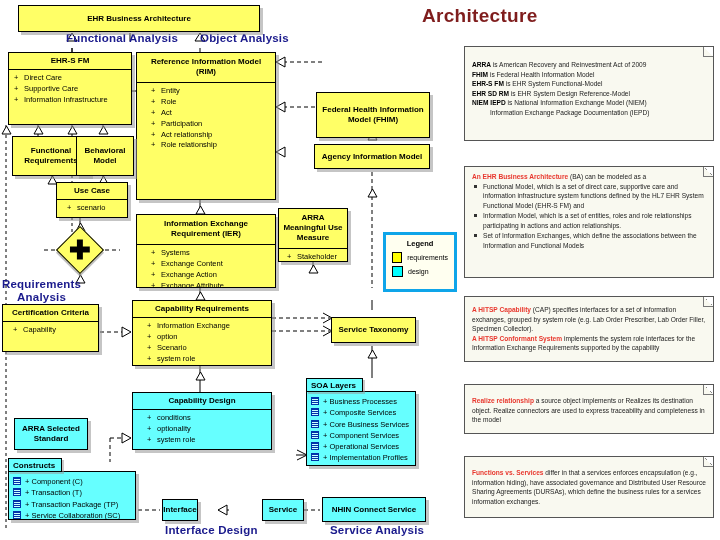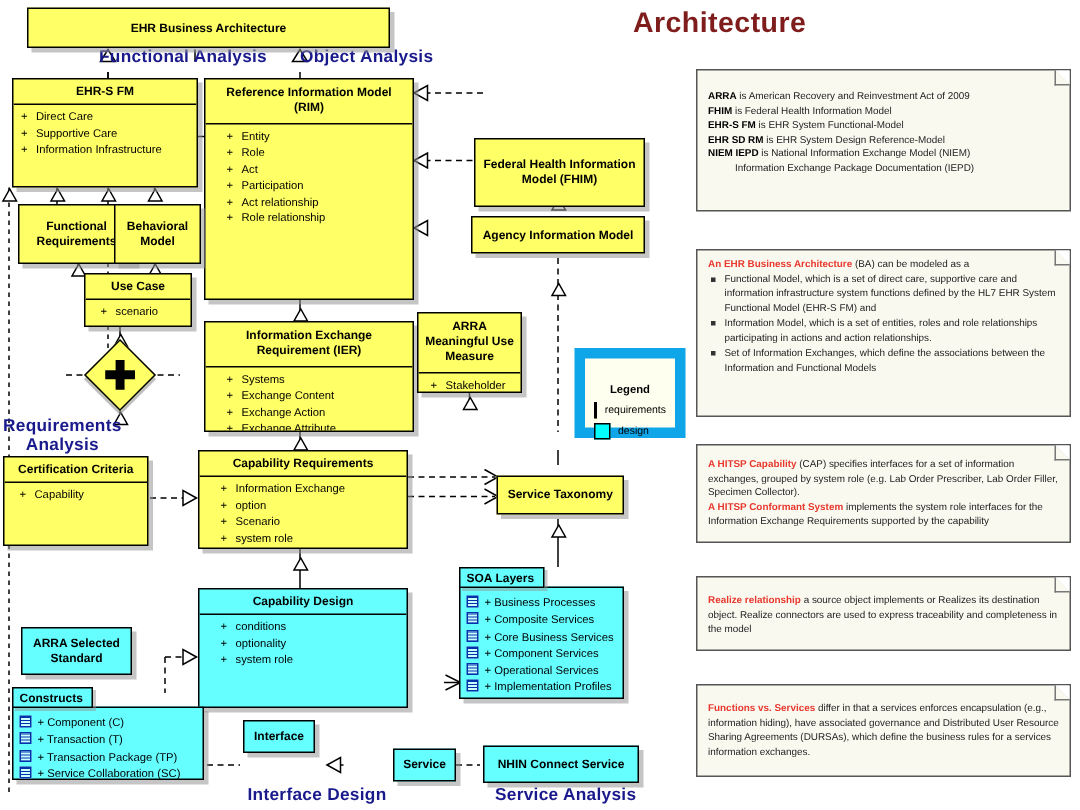--- a/index.html
+++ b/index.html
@@ -126,22 +126,22 @@
     color:#7f1d1d;
     font-weight:bold;
     font-size:19px;
     letter-spacing:.3px;
   }
 
   
   #legend {
     position:absolute;
     background:#fffff0;
-    border:7px solid #0ea5e9;
-    padding:16px 6px;
+    border:3px solid #0ea5e9;
+    padding:4px 6px;
   }
   #legend .ltitle { font-size:7.5px; font-weight:bold; text-align:center; margin-bottom:4px; }
   #legend .lrow { display:flex; align-items:center; gap:5px; margin-bottom:3px; font-size:7px; }
   #legend .sw { width:11px; height:11px; border:1px solid #000; }
 
   
   #junction {
     position:absolute;
     width:34px; height:34px;
     background:#ffff66;
@@ -376,21 +376,21 @@
     </div>
   </div>
 
   <div class="uml req split" style="left:278px; top:208px; width:70px; height:54px;">
     <div class="hdr" style="padding:4px 4px 5px 4px;">ARRA Meaningful Use Measure</div>
     <div class="body" style="padding-left:8px;">
       <div class="attr">Stakeholder</div>
     </div>
   </div>
 
-  <div class="uml req split" style="left:2px; top:304px; width:97px; height:60px;">
+  <div class="uml req split" style="left:2px; top:304px; width:97px; height:48px;">
     <div class="hdr">Certification Criteria</div>
     <div class="body" style="padding-left:10px;">
       <div class="attr">Capability</div>
     </div>
   </div>
 
   <div class="uml req split" style="left:132px; top:300px; width:140px; height:66px;">
     <div class="hdr">Capability Requirements</div>
     <div class="body" style="padding-left:14px;">
       <div class="attr">Information Exchange</div>
@@ -401,30 +401,30 @@
   </div>
 
   <div class="uml req simple" style="left:331px; top:317px; width:85px; height:26px;">
     <div class="hdr">Service Taxonomy</div>
   </div>
 
   <div class="uml des simple" style="left:14px; top:400px; width:74px; height:32px;margin-top:18px;">
     <div class="hdr">ARRA Selected Standard</div>
   </div>
 
-  <div class="uml des split" style="left:132px; top:392px; width:140px; height:80px;">
+  <div class="uml des split" style="left:132px; top:392px; width:140px; height:58px;">
     <div class="hdr">Capability Design</div>
     <div class="body" style="padding-left:14px;">
       <div class="attr">conditions</div>
       <div class="attr">optionality</div>
       <div class="attr">system role</div>
     </div>
   </div>
 
-  <div class="uml des simple" style="left:162px; top:480px; width:48px; height:22px;">
+  <div class="uml des simple" style="left:162px; top:499px; width:36px; height:22px;">
     <div class="hdr">Interface</div>
   </div>
 
   <div class="uml des simple" style="left:234px; top:499px; width:42px; height:22px;margin-left:28px;">
     <div class="hdr">Service</div>
   </div>
 
   <div class="uml des simple" style="left:322px; top:497px; width:104px; height:25px;">
     <div class="hdr">NHIN Connect Service</div>
   </div>

